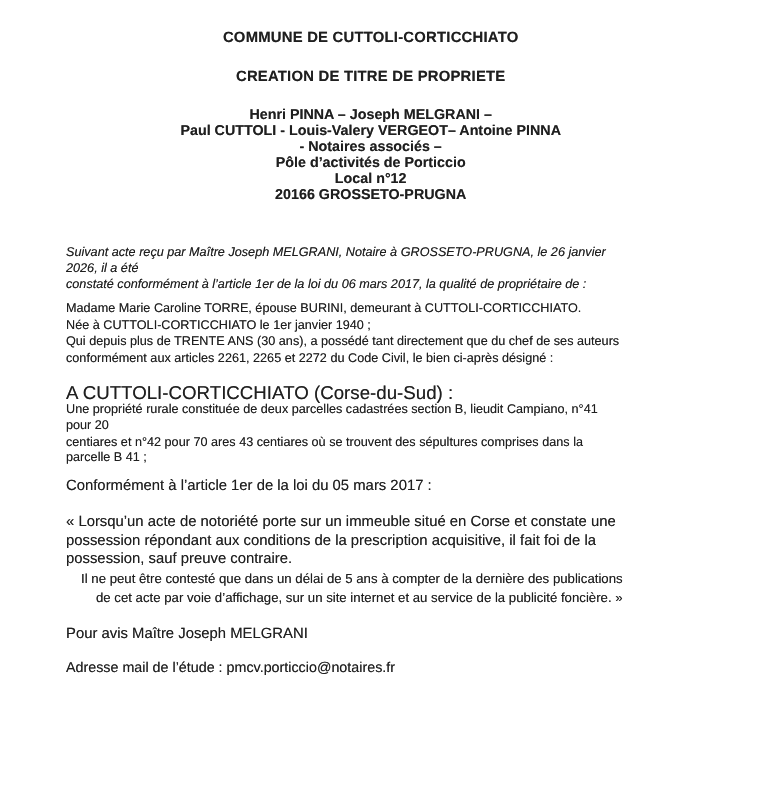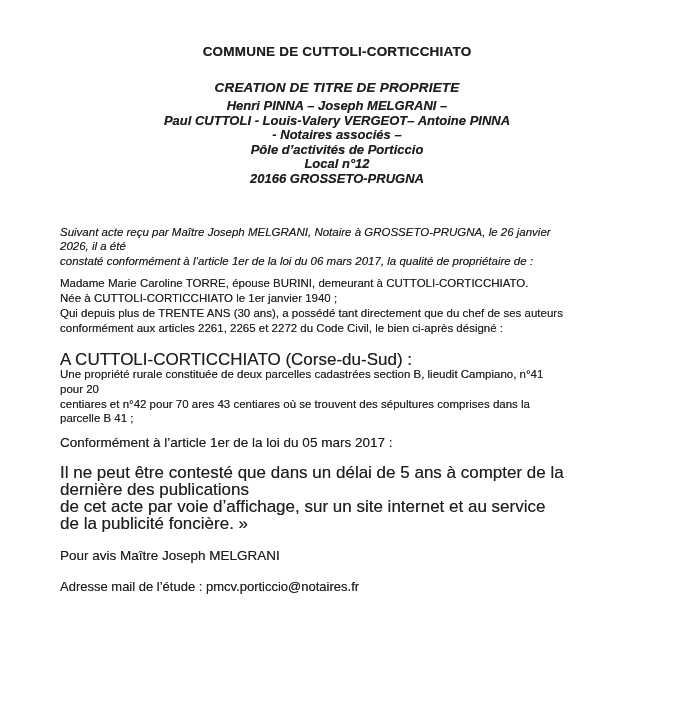--- a/index.html
+++ b/index.html
@@ -8,21 +8,21 @@
   }
   body {
     width: 699px;
     height: 721px;
     background: #ffffff;
     overflow: hidden;
     font-family: "Liberation Sans", "DejaVu Sans", sans-serif;
     color: #1f1f1f;
   }
   .doc {
-    padding-top: 45px;
+    padding-top: 27px;
     width: 596px;
     height: 676px;
   }
   
   .doc div {
     text-shadow: 0 0 0.4px rgba(0,0,0,0.55);
   }
   .center {
     width: 674px;
     text-align: center;
@@ -36,27 +36,25 @@
   .commune {
     font-size: 13.5px;
     line-height: 14px;
     letter-spacing: 0.2px;
   }
   .act-title {
     margin-top: 22px;
     font-size: 13.5px;
     line-height: 14px;
     letter-spacing: 0.2px;
-    font-style: italic;
   }
   .notaires {
-    margin-top: 4px;
+    margin-top: 20px;
     font-size: 13px;
     line-height: 14.6px;
-    font-style: italic;
   }
   .p-intro {
     margin-top: 38px;
     font-size: 11.5px;
     line-height: 14.6px;
     font-style: italic;
   }
   .p-owner {
     margin-top: 8px;
     font-size: 11.5px;
@@ -79,23 +77,24 @@
     margin-top: 9px;
     font-size: 13.5px;
     line-height: 16px;
   }
   .p-quote1 {
     margin-top: 16px;
     font-size: 13.5px;
     line-height: 17px;
   }
   .p-quote2 {
-    margin-top: 13px;
-    font-size: 17px;
+    margin-top: 2px;
+    font-size: 12px;
     line-height: 17px;
+    text-align: right;
   }
   .p-email {
     margin-top: 14px;
     font-size: 13px;
     line-height: 17px;
   }
   .p-signature {
     margin-top: 15px;
     font-size: 13.5px;
     line-height: 17px;
@@ -126,20 +125,23 @@
   <div class="para p-possession prewrap">Qui depuis plus de TRENTE ANS (30 ans), a possédé tant directement que du chef de ses auteurs
 conformément aux articles 2261, 2265 et 2272 du Code Civil, le bien ci-après désigné :</div>
 
   <div class="para p-location">A CUTTOLI-CORTICCHIATO (Corse-du-Sud) :</div>
 
   <div class="para p-property prewrap">Une propriété rurale constituée de deux parcelles cadastrées section B, lieudit Campiano, n°41 pour 20
 centiares et n°42 pour 70 ares 43 centiares où se trouvent des sépultures comprises dans la parcelle B 41 ;</div>
 
   <div class="para p-lawref">Conformément à l’article 1er de la loi du 05 mars 2017 :</div>
 
+  <div class="para p-quote1 prewrap">« Lorsqu’un acte de notoriété porte sur un immeuble situé en Corse et constate une
+possession répondant aux conditions de la prescription acquisitive, il fait foi de la
+possession, sauf preuve contraire.</div>
 
   <div class="para p-quote2 prewrap">Il ne peut être contesté que dans un délai de 5 ans à compter de la dernière des publications
 de cet acte par voie d’affichage, sur un site internet et au service de la publicité foncière. »</div>
 
   <div class="para p-signature">Pour avis Maître Joseph MELGRANI</div>
 
   <div class="para p-email">Adresse mail de l’étude : pmcv.porticcio@notaires.fr</div>
 
 </div>
 

